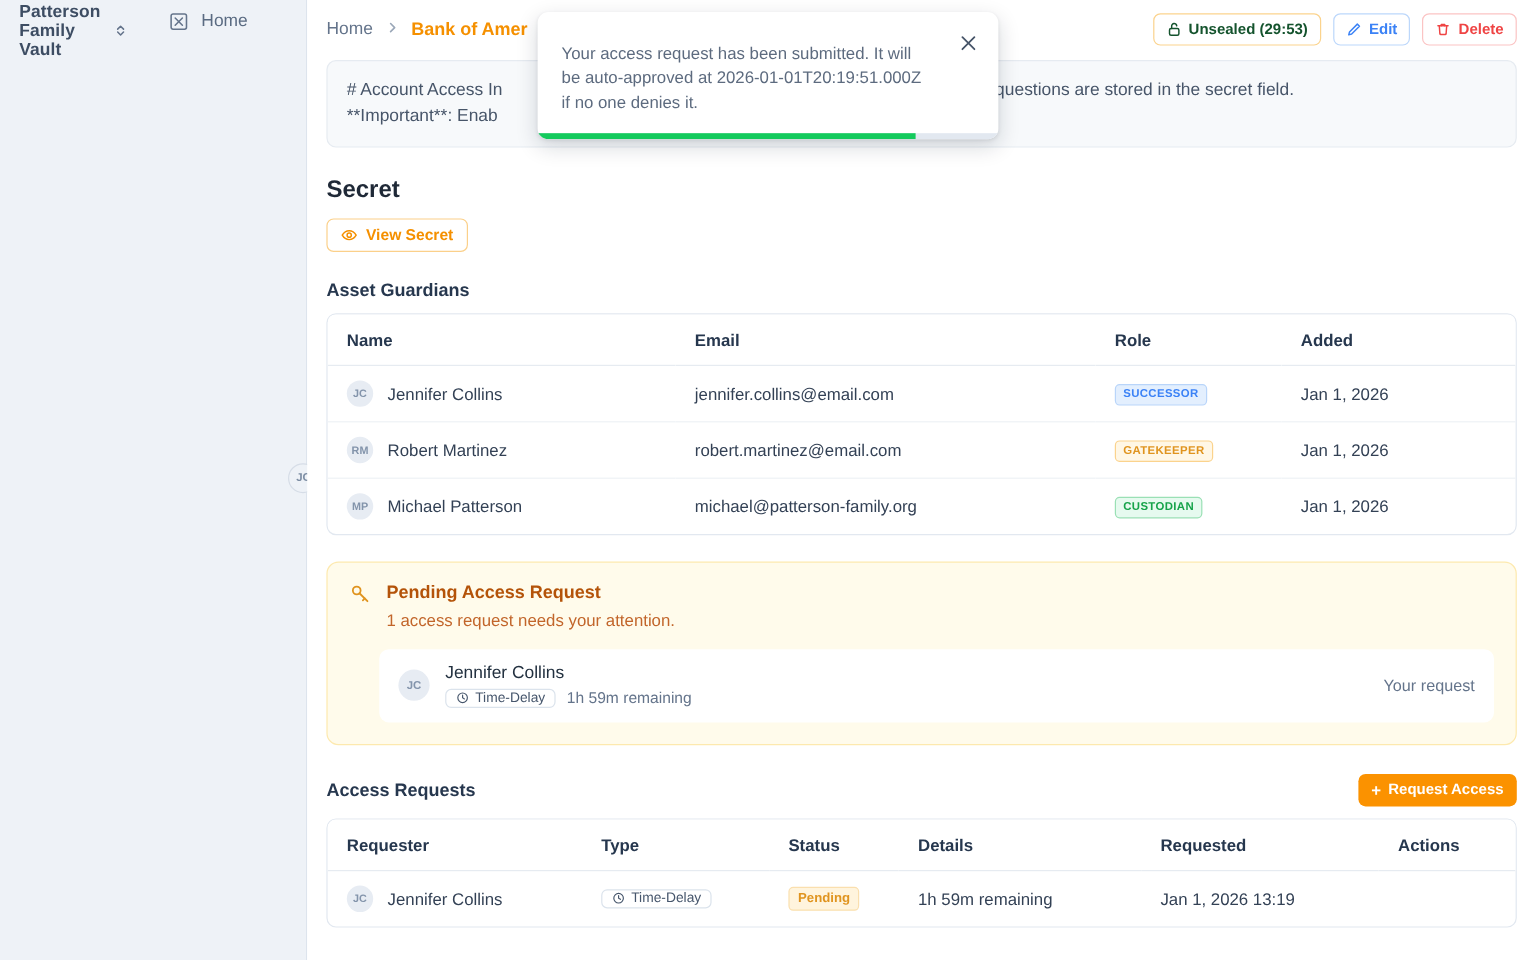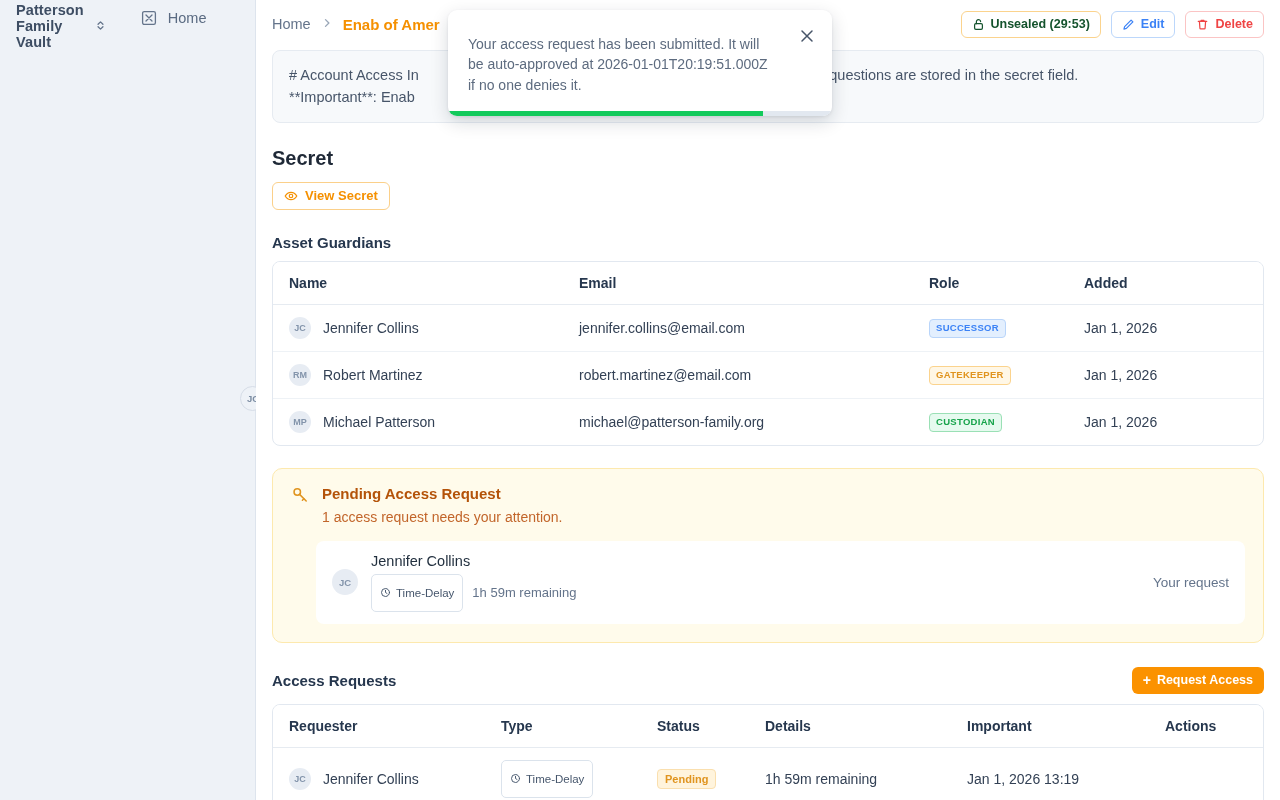--- a/index.html
+++ b/index.html
@@ -157,21 +157,21 @@
     font-size: 9.5px; font-weight: 600; letter-spacing: .3px;
     border-radius: 4px; line-height: 1.35;
   }
   .badge-successor { background: #e3effe; color: #3b82f6; border: 1px solid #b9d5fa; }
   .badge-gatekeeper { background: #fff7e6; color: #e0941f; border: 1px solid #fbd38d; }
   .badge-custodian { background: #e6faef; color: #16a34a; border: 1px solid #9ae0b5; }
   .badge-pending { background: #fff4dd; color: #e0941f; border: 1px solid #fadfae; font-size: 11px; font-weight: 600; padding: 2px 7px; letter-spacing: 0; }
   .chip-type {
     display: inline-flex; align-items: center; gap: 5px;
     border: 1px solid #dbe3ec; border-radius: 5px;
-    padding: 12px 8px; font-size: 11.5px; color: #46566c;
+    padding: 1px 8px; font-size: 11.5px; color: #46566c;
     background: #fff;
   }
   .chip-type svg { width: 11px; height: 11px; display: block; }
 
   
   .pending-banner {
     margin-top: 22px;
     background: #fffbeb;
     border: 1px solid #fde9ae;
     border-radius: 10px;
@@ -283,21 +283,21 @@
 
     
     <div class="topbar">
       <div class="crumbs">
         <span class="crumb-home">Home</span>
         <span class="crumb-sep">
           <svg viewBox="0 0 16 16" width="12" height="12" fill="none" stroke="#9aa7b8" stroke-width="1.8" stroke-linecap="round" stroke-linejoin="round">
             <path d="M6 3.5L10.5 8 6 12.5"></path>
           </svg>
         </span>
-        <span class="crumb-current">Enab of Amer</span>
+        <span class="crumb-current">Bank of Amer</span>
       </div>
 
       <div class="top-actions">
         <button class="btn btn-sealed">
           <span>
             <svg viewBox="0 0 16 16" fill="none" stroke="currentColor" stroke-width="1.5" stroke-linecap="round" stroke-linejoin="round">
               <rect x="3.2" y="7" width="9.6" height="7" rx="1.6"></rect>
               <path d="M5.4 7V4.8a2.6 2.6 0 0 1 5.2-.4"></path>
             </svg>
           </span>
@@ -451,21 +451,21 @@
       </button>
     </div>
 
     <table class="table">
       <thead>
         <tr>
           <th style="width:212px">Requester</th>
           <th style="width:156px">Type</th>
           <th style="width:108px">Status</th>
           <th style="width:202px">Details</th>
-          <th style="width:198px">Important</th>
+          <th style="width:198px">Requested</th>
           <th>Actions</th>
         </tr>
       </thead>
       <tbody>
         <tr>
           <td>
             <span class="cell-person">
               <span class="mini-avatar">JC</span>
               <span>Jennifer Collins</span>
             </span>

